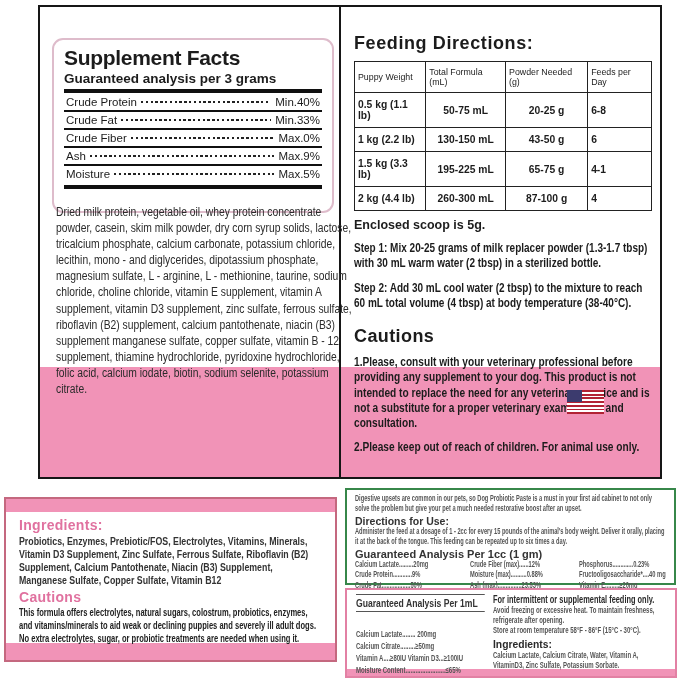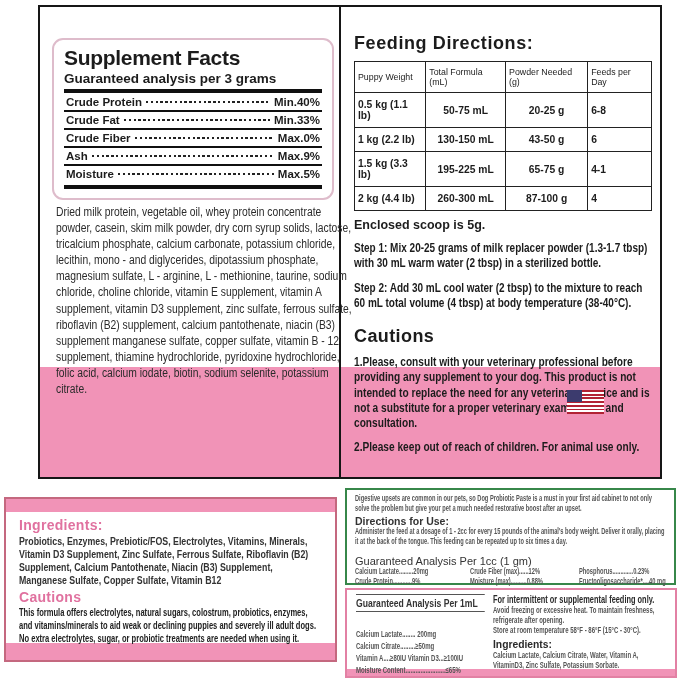--- a/index.html
+++ b/index.html
@@ -15,26 +15,26 @@
   body{margin:0;background:#ffffff;font-family:"Liberation Sans",sans-serif;color:var(--ink);}
   .canvas{position:relative;width:679px;height:681px;background:#fff;overflow:hidden;}
 
   
   .top-panel{position:absolute;left:38px;top:5px;width:624px;height:474px;border:2px solid #161616;background:#fff;display:flex;}
   .pink-band{position:absolute;left:0;right:0;bottom:0;height:110px;background:var(--pink);z-index:0;}
   .col-left{position:relative;width:305px;border-right:2px solid #161616;z-index:1;}
   .col-right{position:relative;flex:1;z-index:1;padding:26px 8px 0 13px;}
 
   
-  .sf-box{position:absolute;left:12px;top:31px;width:282px;border:2px solid var(--sf-border);border-radius:11px;background:#fff;padding:6px 10px 9px 10px;}
+  .sf-box{position:absolute;left:12px;top:31px;width:282px;border:2px solid var(--sf-border);border-radius:11px;background:#fff;padding:6px 10px 22px 10px;}
   .sf-title{font-size:21px;font-weight:bold;line-height:23px;letter-spacing:-0.3px;}
   .sf-sub{font-size:13.5px;font-weight:bold;line-height:15px;margin-top:2px;}
   .bar{height:4px;background:#101010;margin-top:3px;}
   .sf-rows{margin-top:1px;}
-  .sf-row{display:flex;align-items:center;height:15.5px;font-size:11.5px;font-weight:bold;padding:0 2px;}
+  .sf-row{display:flex;align-items:center;height:15.5px;font-size:11.5px;font-weight:normal;padding:0 2px;}
   .sf-sep{height:2.5px;background:#101010;}
   .lead{flex:1;height:1.8px;margin:0 4px;background:repeating-linear-gradient(90deg,#222 0 2.4px,transparent 2.4px 4.8px);}
   .sf-foot{font-size:12px;font-weight:bold;margin-top:4px;}
 
   .ing-head{margin:176px 0 3px 16px;font-size:16px;font-weight:bold;letter-spacing:0.2px;}
   .ing-text{margin-left:16px;font-size:12.3px;line-height:16.1px;color:#2b2b2b;}
 
   
   .cx84{transform:scaleX(.84);transform-origin:0 0;width:119%;}
   .cx80{transform:scaleX(.80);transform-origin:0 0;width:125%;}
@@ -65,21 +65,21 @@
   .p-head{color:var(--pink-heading);font-size:14px;font-weight:bold;line-height:16px;letter-spacing:0.3px;}
   .p-ing-text{font-size:11px;font-weight:bold;color:#333;line-height:12.9px;margin-top:2px;}
   .p-ca-head{margin-top:2px;}
   .p-ca-text{font-size:10.5px;font-weight:bold;color:#222;line-height:13px;margin-top:1px;}
 
   
   .probiotic-panel{position:absolute;left:345px;top:488px;width:331px;height:97px;border:2px solid var(--green-border);background:#fff;padding:4px 8px 0 8px;color:#3e3e3e;}
   .g-intro{font-size:8.6px;line-height:9.9px;font-weight:bold;color:#555;}
   .g-dir-head{font-size:10.5px;font-weight:bold;color:#333;line-height:12px;margin-top:1px;}
   .g-dir-text{font-size:8.6px;line-height:9.9px;font-weight:bold;color:#555;}
-  .g-ana-head{font-size:11px;font-weight:normal;color:#333;line-height:12.5px;margin-top:8px;}
+  .g-ana-head{font-size:11px;font-weight:bold;color:#333;line-height:12.5px;margin-top:1px;}
   .g-grid{display:grid;grid-template-columns:37% 35% 28%;font-size:8.2px;line-height:10.3px;color:#555;font-weight:bold;}
   .g-cell{white-space:nowrap;transform:scaleX(.7);transform-origin:0 0;width:143%;}
 
   
   .liquid-panel{position:absolute;left:345px;top:588px;width:332px;height:90px;border:2px solid var(--pink-border-light);background:#fff;display:flex;}
   .lq-botband{position:absolute;left:0;right:0;bottom:0;height:7px;background:var(--pink);z-index:0;}
   .lq-left{position:relative;z-index:1;width:138px;padding:4px 0 0 9px;}
   .lq-head{font-size:10.5px;font-weight:bold;border-top:1.5px solid #555;border-bottom:1.5px solid #555;padding:2px 0;white-space:nowrap;transform:scaleX(.82);transform-origin:0 0;width:122%;color:#333;}
   .lq-items{margin-top:16px;}
   .lq-item{font-size:8.6px;color:#555;font-weight:bold;line-height:12px;white-space:nowrap;transform:scaleX(.7);transform-origin:0 0;width:143%;}

